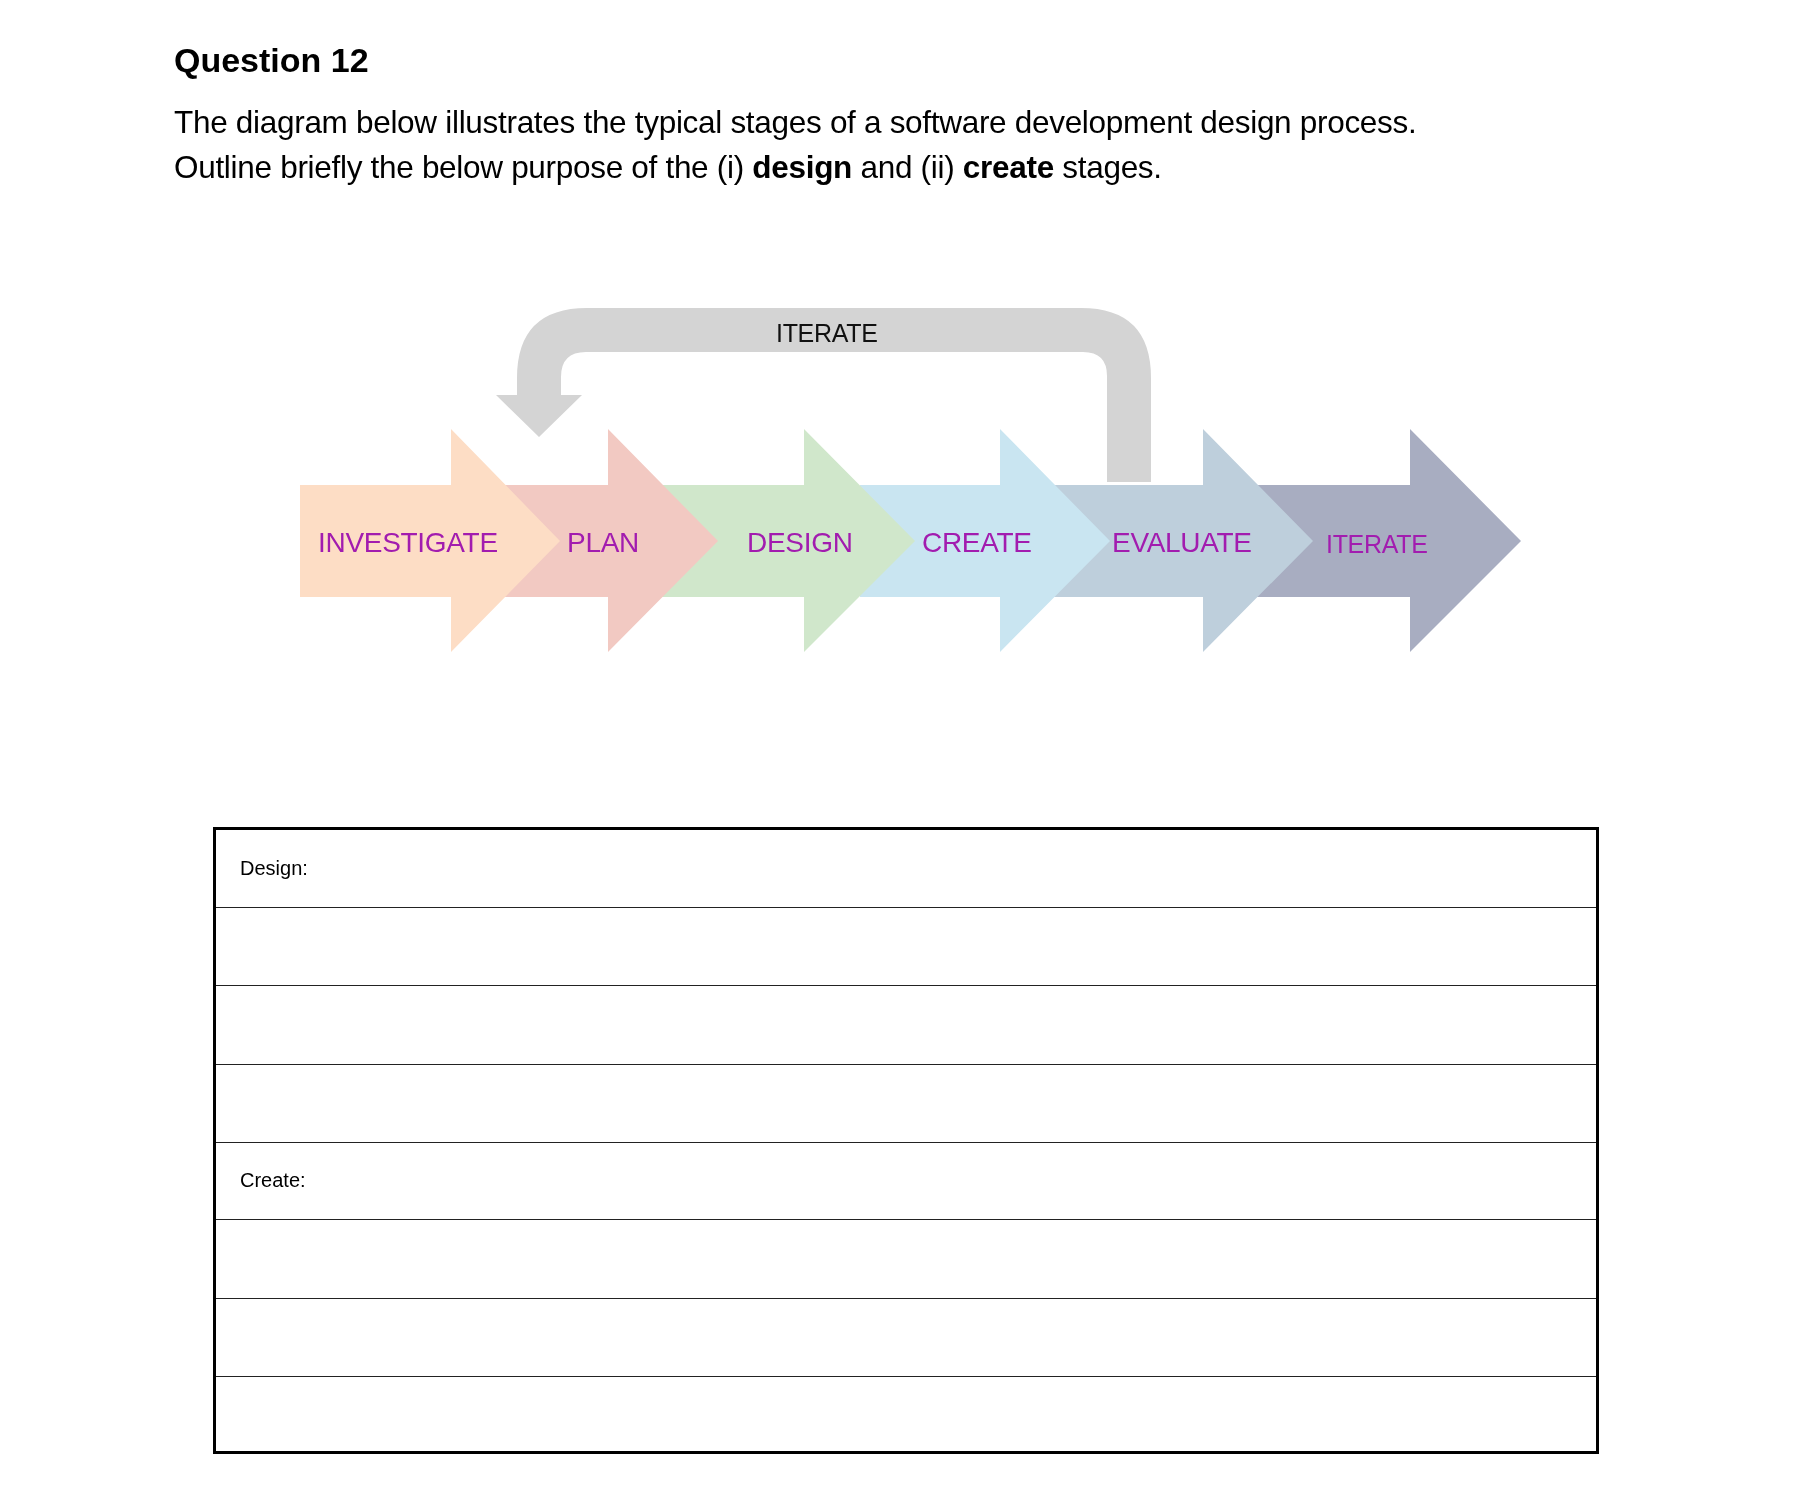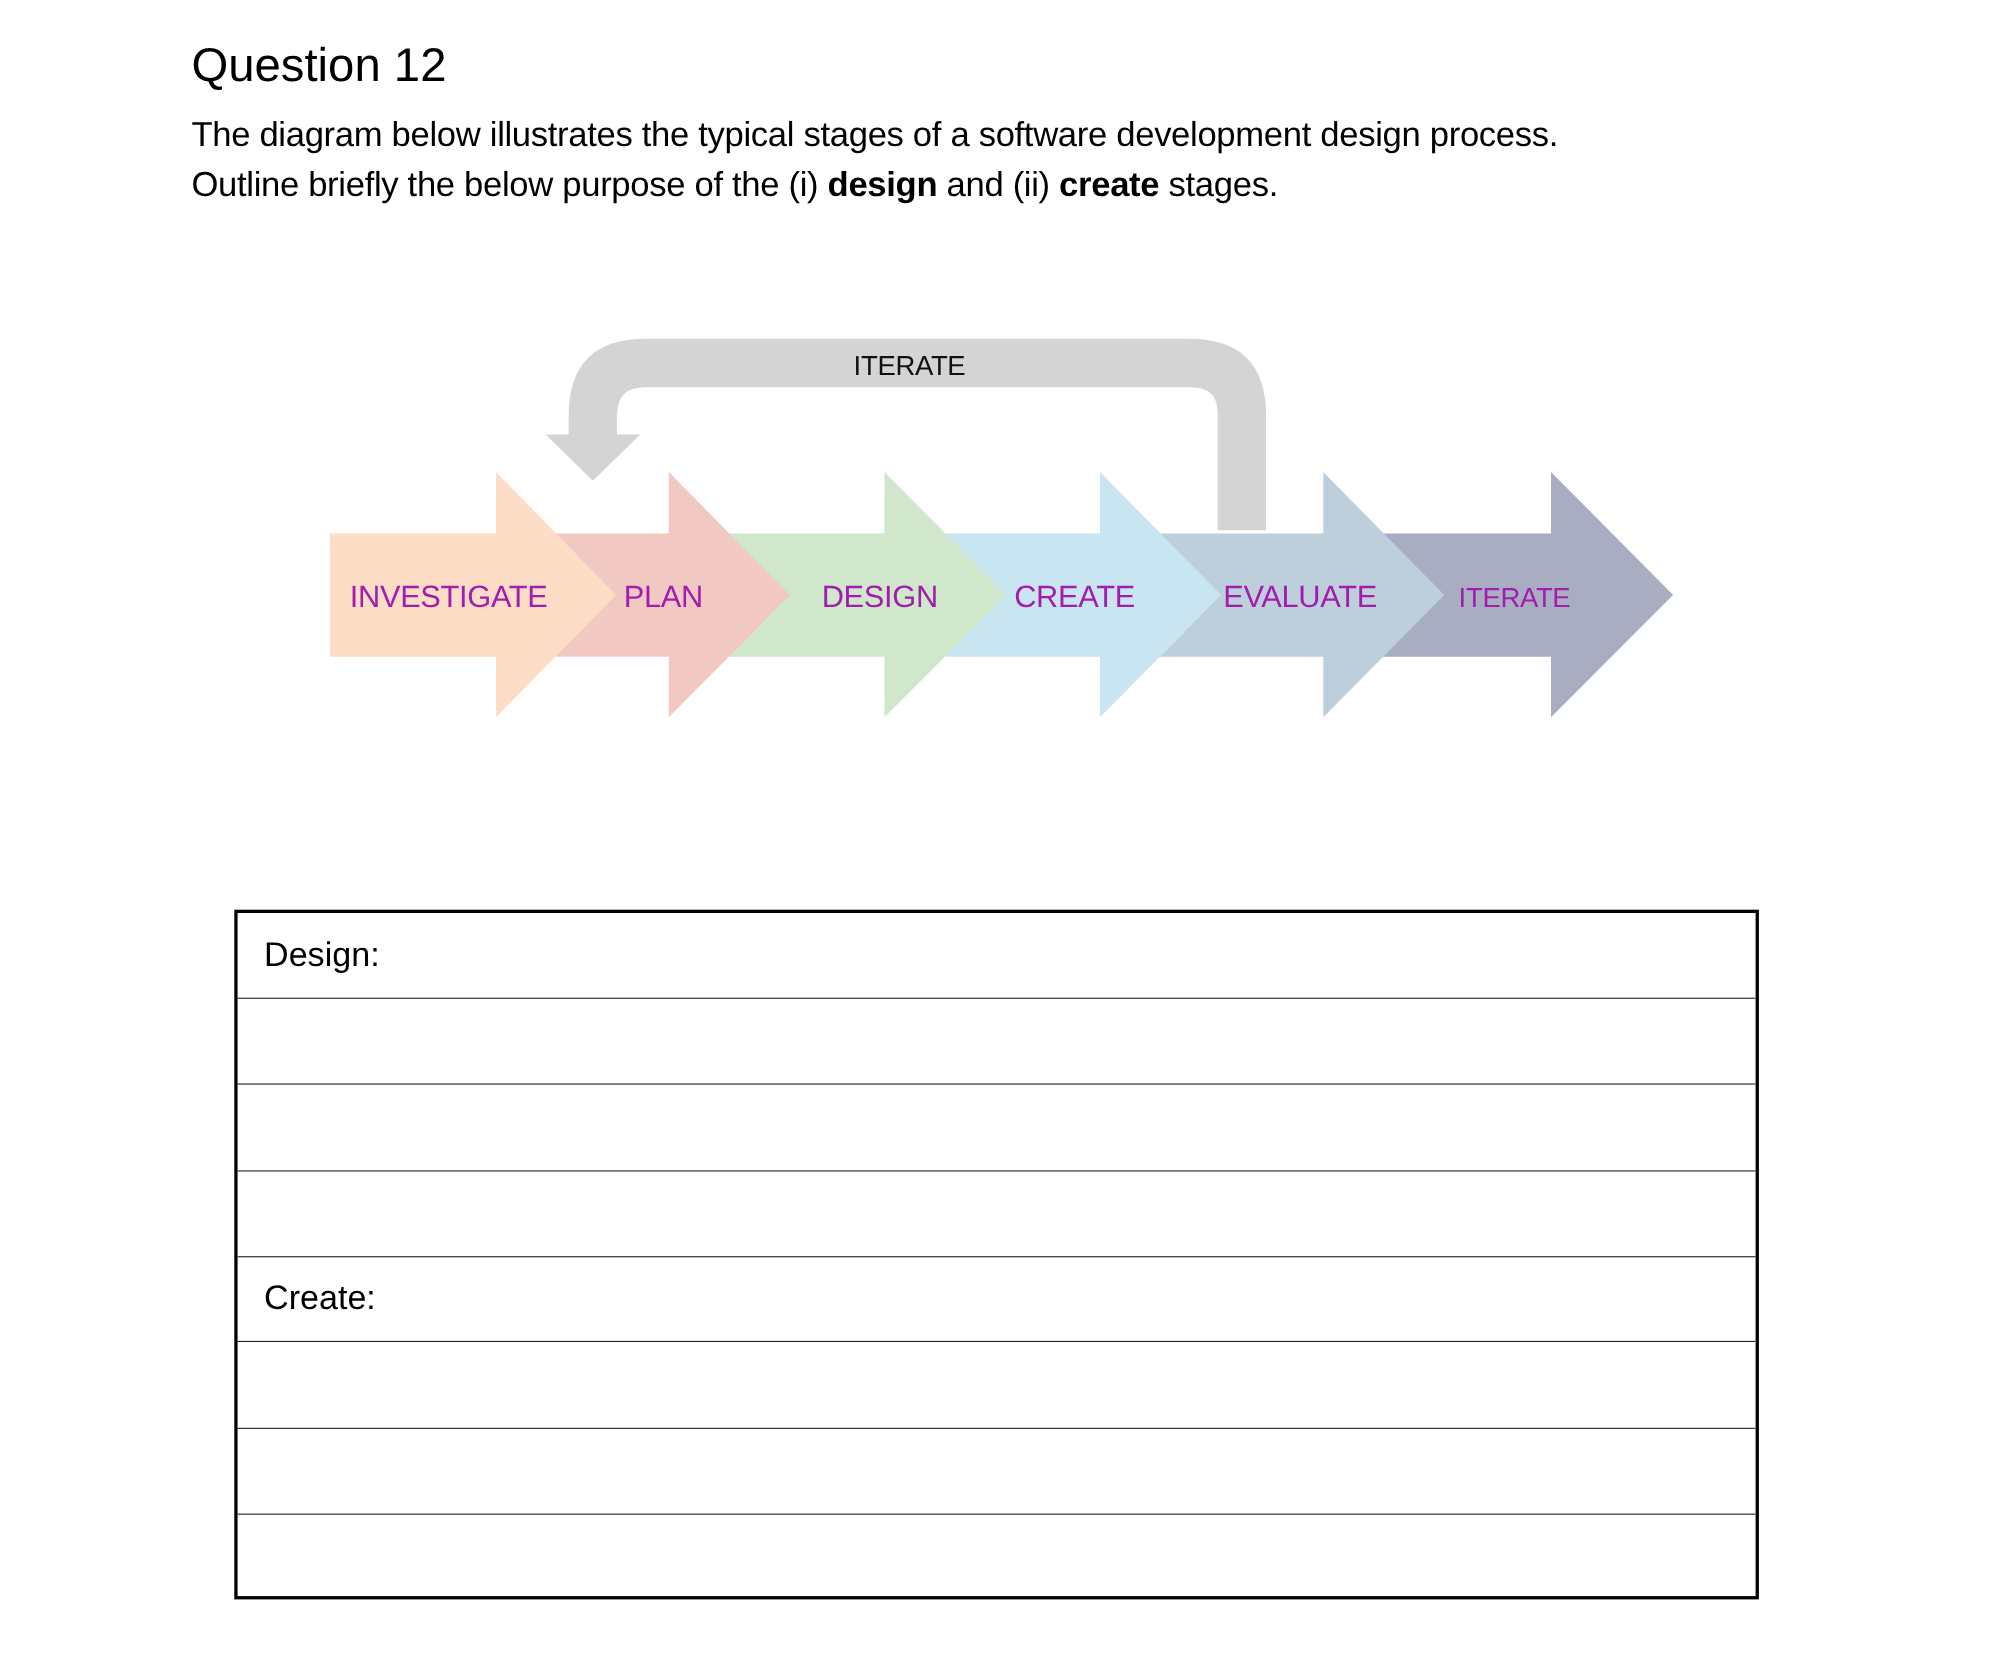--- a/index.html
+++ b/index.html
@@ -1,29 +1,29 @@
 <!DOCTYPE html>
 <html><head>
 <meta charset="utf-8">
 <style>
   html, body { margin:0; padding:0; background:#ffffff; }
   body { width:1818px; height:1511px; position:relative; overflow:hidden;
          font-family:"Liberation Sans", sans-serif; color:#000; }
-  .q-title { position:absolute; left:174px; top:40px; font-size:43px; font-weight:normal; line-height:40px; }
+  .q-title { position:absolute; left:174px; top:40px; font-size:34px; font-weight:bold; line-height:40px; }
   .q-text { position:absolute; left:174px; top:100px; font-size:31.5px; line-height:45px; white-space:nowrap; letter-spacing:-0.3px; }
   .q-text b { font-weight:bold; }
   .diagram { position:absolute; left:0; top:0; width:1479px; height:700px; }
   .diagram svg { position:absolute; left:0; top:0; }
   .stage-label { position:absolute; font-size:28px; line-height:32px; color:#a21caf; white-space:nowrap; letter-spacing:-0.3px; }
   .iterate-label { position:absolute; left:776px; top:318px; font-size:25px; line-height:30px; color:#111; letter-spacing:-0.3px; }
   .answer-table { position:absolute; left:213px; top:827px; width:1386px; height:627px; box-sizing:border-box;
                   border:3px solid #000; }
   .answer-row { position:absolute; left:0; right:0; height:78px; box-sizing:border-box; }
   .answer-row.line { border-bottom:1.5px solid #222; }
-  .row-label { position:absolute; left:24px; top:20px; font-size:31px; line-height:36px; }
+  .row-label { position:absolute; left:24px; top:20px; font-size:20px; line-height:36px; }
 </style>
 </head>
 <body>
 
 <div class="q-title">Question 12</div>
 
 <div class="q-text">
   <div>The diagram below illustrates the typical stages of a software development design process.</div>
   <div><span>Outline briefly the below purpose of the (i) </span><b>design</b><span> and (ii) </span><b>create</b><span> stages.</span></div>
 </div>

